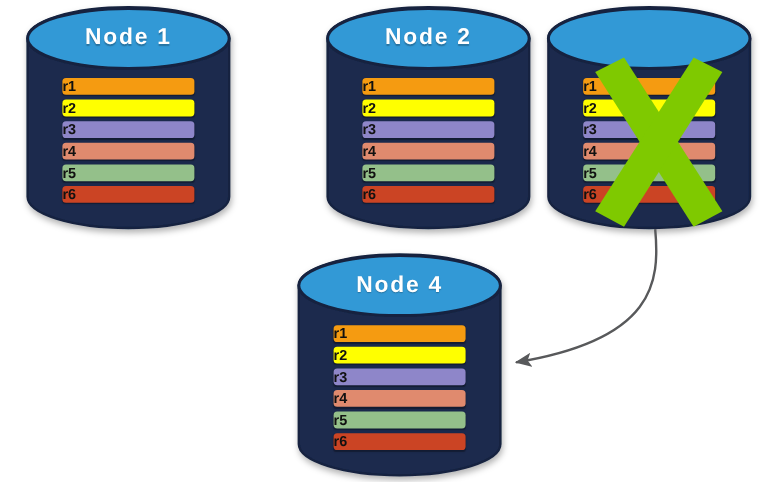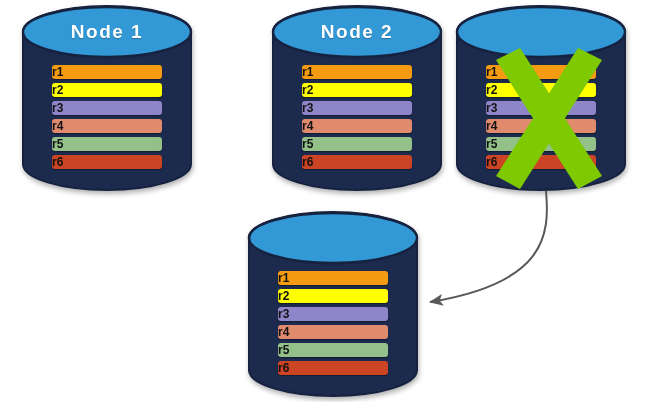--- a/index.html
+++ b/index.html
@@ -193,20 +193,21 @@
         <defs>
           <filter id="shadow-3" x="-25%" y="-25%" width="160%" height="160%">
             <feDropShadow dx="1" dy="3" stdDeviation="2.5" flood-color="#000000" flood-opacity="0.30"></feDropShadow>
           </filter>
         </defs>
         <g filter="url(#shadow-3)">
           <path d="M 1,26 L 1,158 A 84,26 0 0 0 169,158 L 169,26 A 84,26 0 0 0 1,26 Z" fill="#1B2A4E" stroke="#16233F" stroke-width="2"></path>
           <ellipse cx="85" cy="26" rx="84" ry="25" fill="#3399D6" stroke="#16233F" stroke-width="2.5"></ellipse>
         </g>
       </svg>
+      <div class="node-title" style="top: 15px; color: rgb(255, 255, 255);">Node  4</div>
       <div class="rows" style="top: 59px; padding-left: 30px; padding-right: 30px; box-sizing: border-box;">
         <div class="row" style="background: rgb(245, 155, 17);">
           <span class="row-label" style="color: rgb(17, 17, 17);">r1</span>
         </div>
         <div class="row" style="background: rgb(255, 255, 0);">
           <span class="row-label" style="color: rgb(17, 17, 17);">r2</span>
         </div>
         <div class="row" style="background: rgb(142, 134, 201);">
           <span class="row-label" style="color: rgb(17, 17, 17);">r3</span>
         </div>

